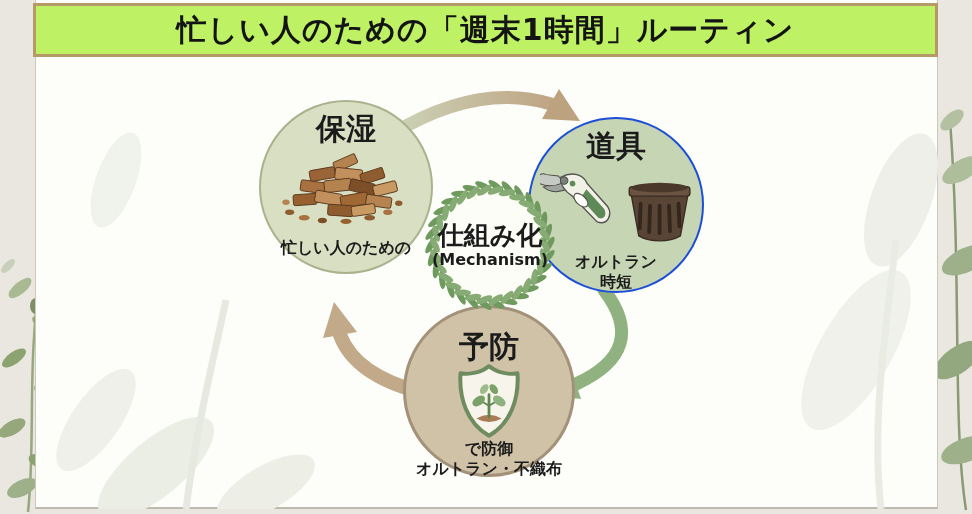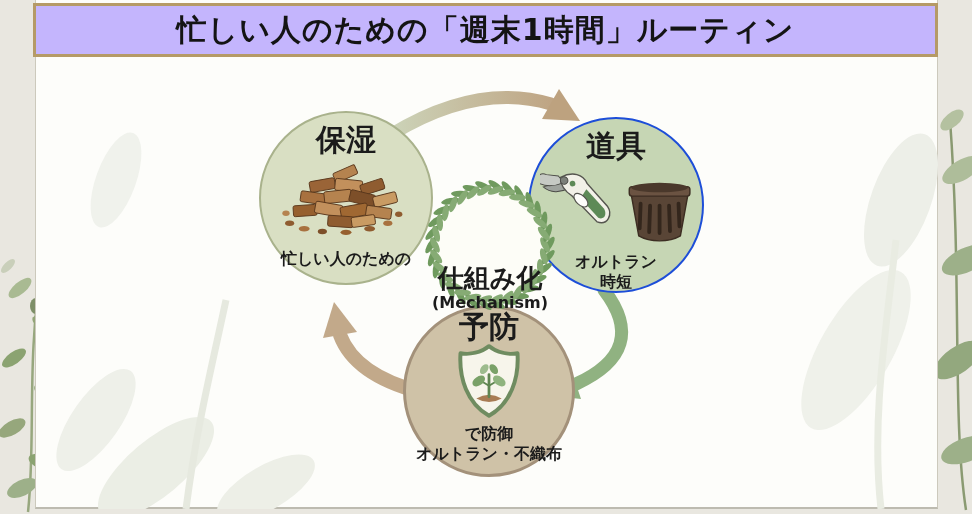--- a/index.html
+++ b/index.html
@@ -15,49 +15,49 @@
   .panel{
     position:absolute;left:35px;top:0;width:903px;height:509px;
     background:#fdfdfa;
     border-left:1px solid #ccc9bc;border-right:1px solid #ccc9bc;
     border-bottom:2px solid #bdbbb0;
     box-sizing:border-box;z-index:1;
   }
   .watermark{position:absolute;left:0;top:0;z-index:0;pointer-events:none;}
   .banner{
     position:absolute;left:33px;top:3px;width:905px;height:54px;
-    background:#c4b5fd;border:3px solid #b59a67;box-sizing:border-box;
+    background:#bef264;border:3px solid #b59a67;box-sizing:border-box;
     display:flex;align-items:center;justify-content:center;z-index:6;
   }
   .banner-title{
     font-size:30px;font-weight:700;color:#141414;letter-spacing:1px;white-space:nowrap;
   }
   .arrows{position:absolute;left:0;top:0;z-index:2;pointer-events:none;}
   .node{
     position:absolute;border-radius:50%;box-sizing:border-box;
     display:flex;flex-direction:column;align-items:center;z-index:3;
   }
-  .node-hoshitsu{left:259px;top:111px;width:174px;height:174px;background:#d9dfc3;border:2px solid #a9b28c;}
+  .node-hoshitsu{left:259px;top:100px;width:174px;height:174px;background:#d9dfc3;border:2px solid #a9b28c;}
   .node-dougu{left:528px;top:117px;width:176px;height:176px;background:#c6d6b4;border:2px solid #1d4ed8;}
   .node-yobou{left:403px;top:305px;width:172px;height:172px;background:#cfc2a7;border:3px solid #a3917a;}
   .node-label{font-size:30px;font-weight:700;color:#1b1b1b;margin-top:10px;line-height:1.1;white-space:nowrap;}
   .node-icon{flex:0 0 auto;display:flex;align-items:center;justify-content:center;}
   .node-caption{
     font-size:16px;font-weight:700;color:#1b1b1b;text-align:center;line-height:1.25;
     margin-top:auto;margin-bottom:14px;white-space:nowrap;
   }
-  .node-yobou .node-label{margin-top:2px;}
+  .node-yobou .node-label{margin-top:22px;}
   .node-yobou .node-caption{margin-bottom:10px;}
   .center-node{
     position:absolute;left:423px;top:178px;width:134px;height:134px;z-index:4;
   }
   .center-node svg{position:absolute;left:0;top:0;}
   .center-text{
     position:absolute;left:0;top:0;width:100%;height:100%;
-    display:flex;flex-direction:column;align-items:center;justify-content:flex-end;
+    display:flex;flex-direction:column;align-items:center;justify-content:center;
   }
   .center-label{font-size:26px;font-weight:700;color:#1b1b1b;line-height:1.1;white-space:nowrap;}
   .center-sublabel{font-size:16px;font-weight:700;color:#1b1b1b;line-height:1.2;white-space:nowrap;}
   .footer-note{
     position:absolute;left:0;top:471px;width:100%;text-align:center;z-index:5;
     font-size:27px;font-weight:700;color:#111;white-space:nowrap;
   }
 </style>
 </head>
 <body>

